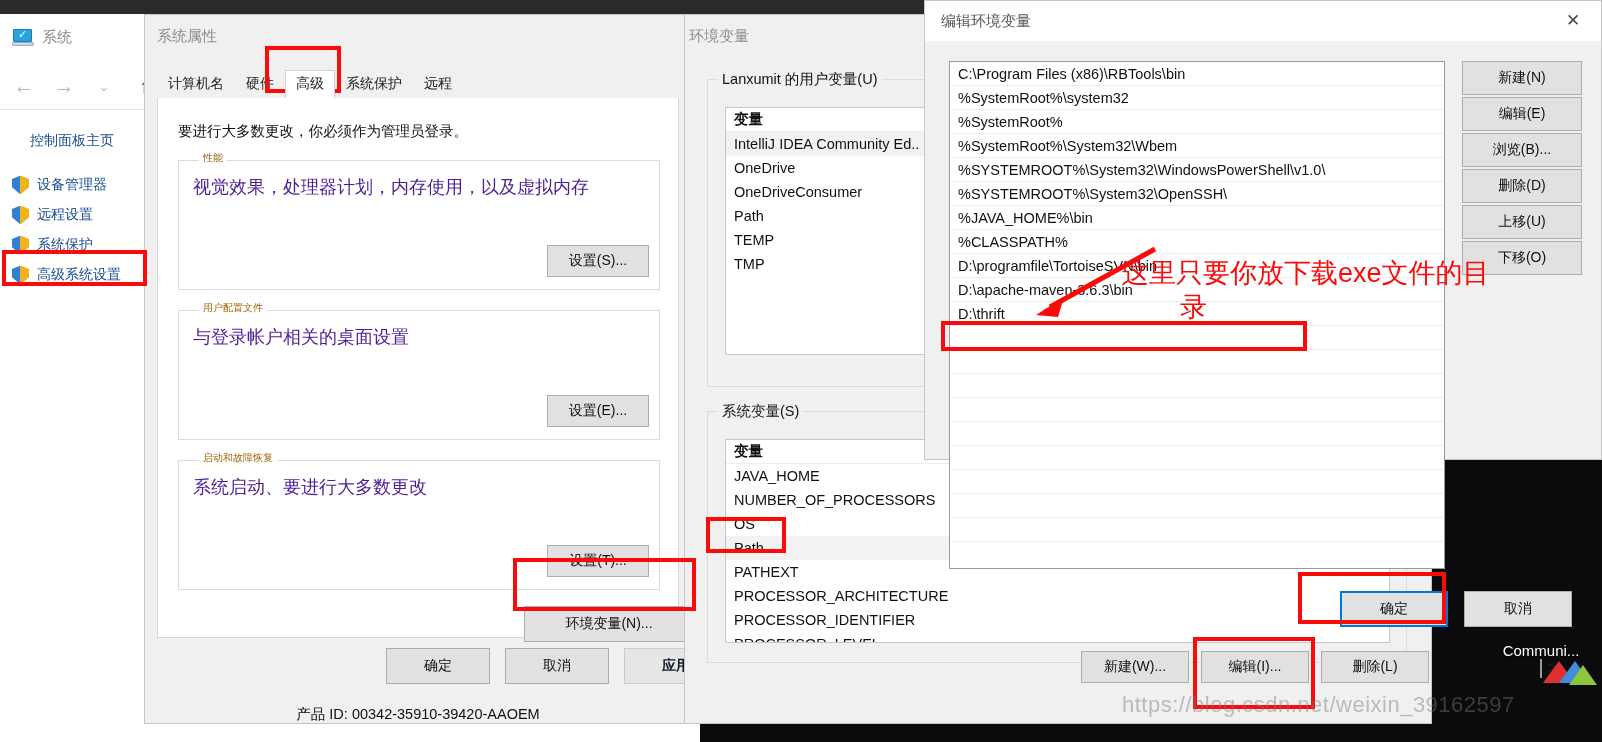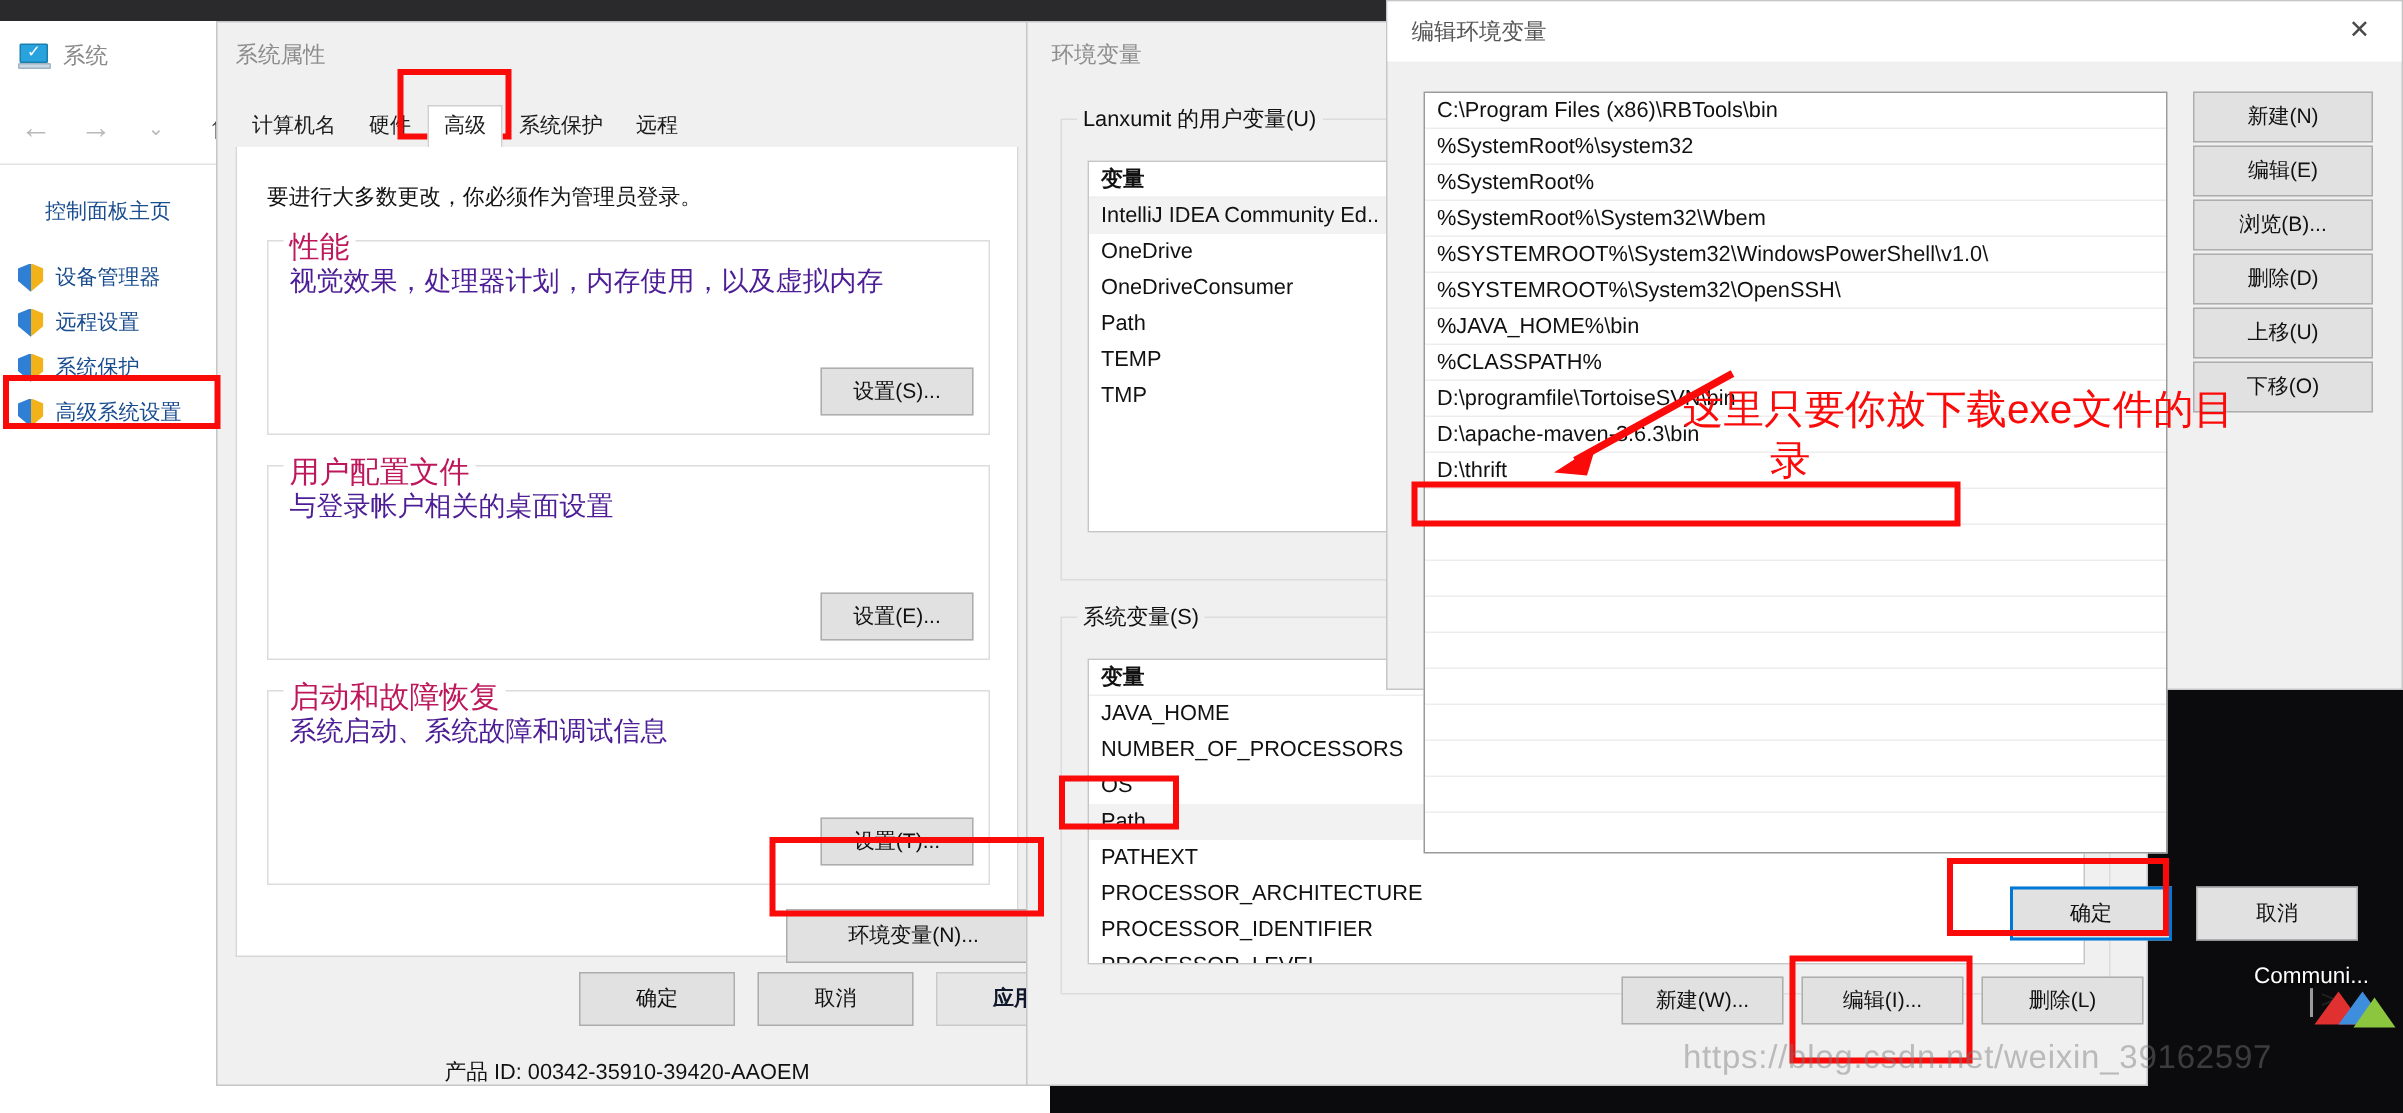--- a/index.html
+++ b/index.html
@@ -127,43 +127,43 @@
   }
   .tabpage {
     position: absolute; left: 12px; top: 83px; width: 522px; height: 540px;
     background: #ffffff; border: 1px solid #d7d7d7; border-top: none;
   }
   .admin-note { position: absolute; left: 20px; top: 24px; font-size: 14.5px; color: #111; }
   .group {
     position: absolute; border: 1px solid #dcdcdc; background: transparent;
   }
   .group > .glabel {
-    position: absolute; top: -10px; left: 10px; background: #ffffff;
-    padding: 0 4px; font-size: 20px; color: #be185d;
+    position: absolute; top: -10px; left: 20px; background: #ffffff;
+    padding: 0 4px; font-size: 10px; color: #a16207;
   }
   .gbody { position: absolute; left: 14px; top: 14px; font-size: 18px; color: #4c1d95; }
   .btn {
     background: #e1e1e1; border: 1px solid #adadad; font-size: 14px; color: #111;
     display: flex; align-items: center; justify-content: center;
     font-family: "Liberation Sans", "DejaVu Sans", sans-serif;
   }
   .btn.disabled { color: #0f172a; background: #e6e6e6; border-color: #cacaca; font-weight: bold; }
   .btn.default { border: 2px solid #0078d7; background: #e1e1e1; }
   .sysprop-footer-btn { position: absolute; height: 36px; width: 104px; }
   .product-id {
     position: absolute; left: 0; top: 690px; width: 546px; text-align: center;
     font-size: 14.5px; color: #111;
   }
 
   
   .envvars {
     position: absolute; left: 684px; top: 14px; width: 748px; height: 710px;
     background: #f0f0f0; border: 1px solid #c6c6c6;
   }
-  .env-title { position: absolute; left: 16px; top: 12px; font-size: 15px; color: #8d8d8d; }
+  .env-title { position: absolute; left: 4px; top: 12px; font-size: 15px; color: #8d8d8d; }
   .env-group { position: absolute; border: 1px solid #dcdcdc; }
   .env-group > .glabel {
     position: absolute; top: -10px; left: 10px; background: #f0f0f0;
     padding: 0 4px; font-size: 14.5px; color: #111;
   }
   .varlist {
     position: absolute; background: #fff; border: 1px solid #c6c6c6; overflow: hidden;
   }
   .varhead {
     height: 24px; font-size: 14.5px; font-weight: bold; color: #111;
@@ -305,21 +305,21 @@
       </div>
 
       <div class="group" style="left:20px; top:212px; width:482px; height:130px;">
         <span class="glabel">用户配置文件</span>
         <div class="gbody">与登录帐户相关的桌面设置</div>
         <div class="btn" style="position:absolute; right:10px; bottom:12px; width:102px; height:32px;">设置(E)...</div>
       </div>
 
       <div class="group" style="left:20px; top:362px; width:482px; height:130px;">
         <span class="glabel">启动和故障恢复</span>
-        <div class="gbody">系统启动、系统故障和调试信息</div>
+        <div class="gbody">系统启动、要进行大多数更改</div>
         <div class="btn" style="position:absolute; right:10px; bottom:12px; width:102px; height:32px;">设置(T)...</div>
       </div>
 
       <div class="btn" style="position:absolute; left:366px; top:508px; width:170px; height:36px;">环境变量(N)...</div>
     </div>
 
     <div class="btn sysprop-footer-btn" style="left:241px; top:633px;">确定</div>
     <div class="btn sysprop-footer-btn" style="left:360px; top:633px;">取消</div>
     <div class="btn disabled sysprop-footer-btn" style="left:479px; top:633px;">应用</div>
 

